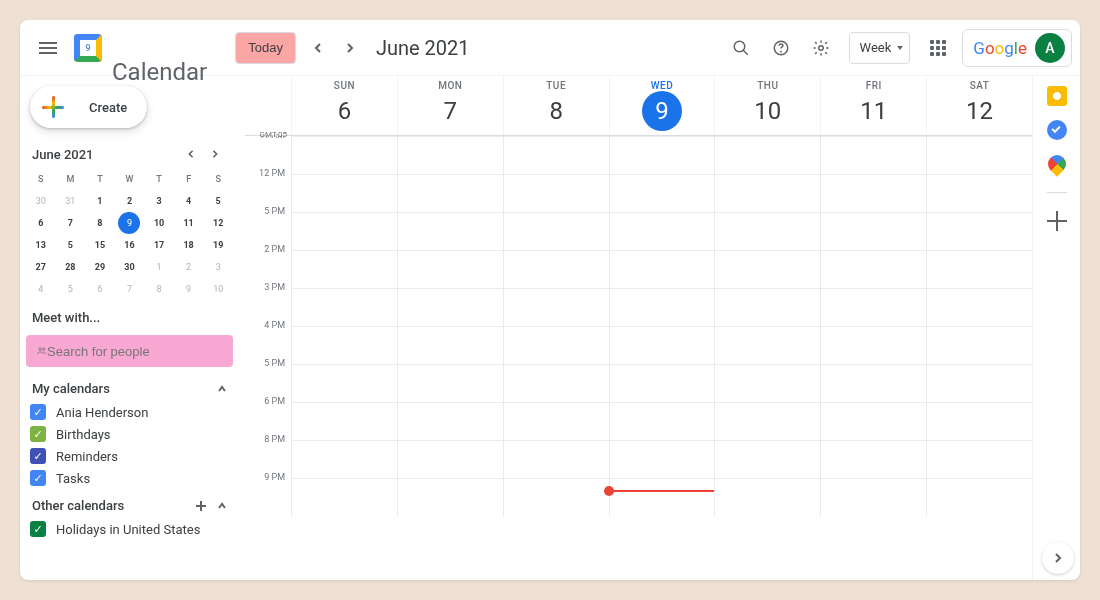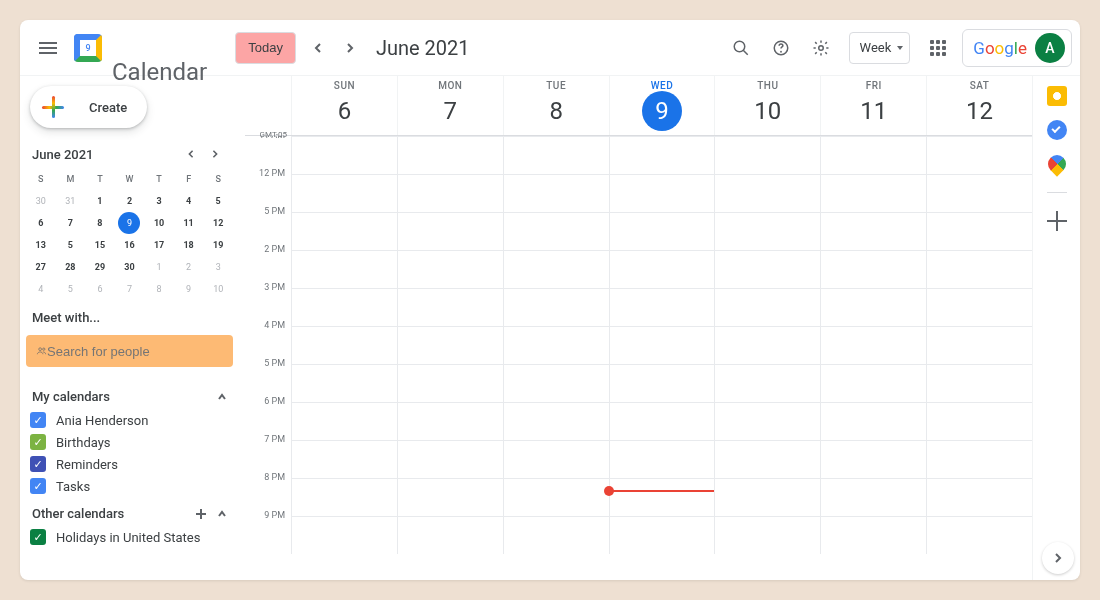--- a/index.html
+++ b/index.html
@@ -129,21 +129,21 @@
     height:22px;display:flex;align-items:center;justify-content:center;
     font-size:9px;color:#3c4043;border-radius:50%;cursor:pointer;
     width:22px;margin:auto;
   }
   .mini-head { color:#70757a; text-transform:uppercase; font-size:9px; cursor:default; font-weight:500;}
   .mini-cell.out { color:#b0b3b8; }
   .mini-cell.today { background:#1a73e8;color:#fff; }
   .mini-cell.bold { font-weight:700; }
   .section-title { font-size:13px;color:#3c4043;font-weight:500;padding:10px 6px 6px 6px; display:flex;align-items:center;justify-content:space-between;}
   .search-people {
-    display:flex;align-items:center;background:#fdba74;border-radius:4px;height:32px;padding:0 10px;margin:4px 0 12px 0;
+    display:flex;align-items:center;background:#f9a8d4;border-radius:4px;height:32px;padding:0 10px;margin:4px 0 4px 0;
   }
   .search-people input { border:none;background:transparent;outline:none;font-size:13px;color:#5f6368;flex:1; }
   .cal-list { display:flex;flex-direction:column;gap:6px;padding:2px 4px; }
   .cal-item { display:flex;align-items:center;gap:10px;font-size:13px;color:#3c4043; }
   .chk { width:16px;height:16px;border-radius:3px;display:flex;align-items:center;justify-content:center;color:#fff;font-size:11px;line-height:1;cursor:pointer; }
   .chk.blue{background:#4285F4;} .chk.green{background:#7cb342;} .chk.navy{background:#3f51b5;} .chk.dgreen{background:#0b8043;} .chk.lblue{background:#4285F4;}
   .chevron { cursor:pointer; }
   
   .main { flex:1; display:flex; overflow:hidden; }
   .grid-wrap { flex:1; display:flex; flex-direction:column; overflow:hidden; position:relative;}
@@ -543,32 +543,20 @@
                   <div class="hour-cell"></div>
                   <div class="hour-cell"></div>
                   <div class="hour-cell"></div>
                   <div class="hour-cell"></div>
                   <div class="hour-cell"></div>
                   <div class="hour-cell"></div>
                   <div class="hour-cell"></div>
                 </div>
               </div>
               <div class="hour-row">
-                <div class="hour-label">7 PM</div>
-                <div class="hour-cells">
-                  <div class="hour-cell"></div>
-                  <div class="hour-cell"></div>
-                  <div class="hour-cell"></div>
-                  <div class="hour-cell"></div>
-                  <div class="hour-cell"></div>
-                  <div class="hour-cell"></div>
-                  <div class="hour-cell"></div>
-                </div>
-              </div>
-              <div class="hour-row">
                 <div class="hour-label">8 PM</div>
                 <div class="hour-cells">
                   <div class="hour-cell"></div>
                   <div class="hour-cell"></div>
                   <div class="hour-cell"></div>
                   <div class="hour-cell"></div>
                   <div class="hour-cell"></div>
                   <div class="hour-cell"></div>
                   <div class="hour-cell"></div>
                 </div>

